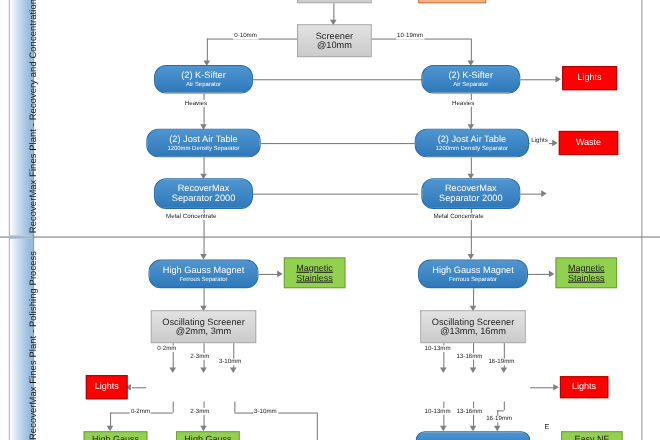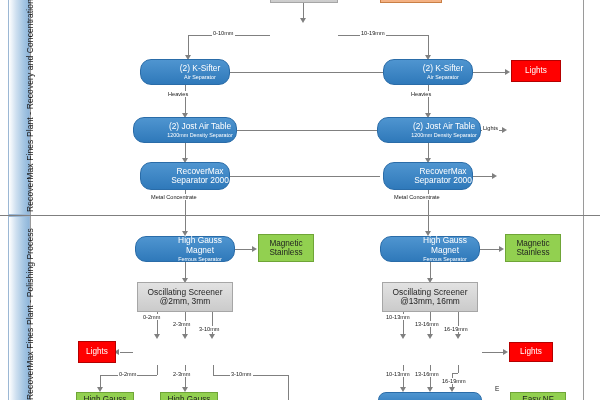--- a/index.html
+++ b/index.html
@@ -45,21 +45,20 @@
   .node{position:absolute;box-sizing:border-box;display:flex;
         flex-direction:column;align-items:center;justify-content:center;
         text-align:center;line-height:1.12;}
 
   .n-blue{
     background:#3d85c6;
     background:linear-gradient(to bottom,#4f95d0 0%,#2f79ba 100%);
     border:1px solid #2a6ca8;
     border-radius:11px;
     color:#ffffff;
-    padding-left:30px;
   }
   .n-blue .t1{font-size:8.4px;}
   .n-blue .t2{font-size:5.4px;margin-top:.5px;}
 
   .n-gray{
     background:#d4d4d4;
     background:linear-gradient(to bottom,#e2e2e2 0%,#cbcbcb 100%);
     border:1px solid #a6a6a6;
     color:#1f1f1f;
   }
@@ -69,20 +68,21 @@
     background:#ff0000;
     border:1px solid #b40000;
     color:#ffffff;
   }
   .n-red .t1{font-size:8.2px;}
 
   .n-green{
     background:#92d050;
     border:1px solid #6fa537;
     color:#1f1f1f;
+    text-decoration:underline;
   }
   .n-green .t1{font-size:8.2px;}
 
   .n-orange{
     background:#f4b183;
     border:1px solid #c97f45;
     color:#1f1f1f;
   }
   .n-orange .t1{font-size:8.2px;}
 
@@ -125,20 +125,24 @@
   <div class="node n-gray" style="left:270px;top:-14px;width:68px;height:17px;">
     <span class="t1"></span>
   </div>
   <div class="node n-orange" style="left:380px;top:-14px;width:62px;height:17px;">
     <span class="t1"></span>
   </div>
 
   <div class="ln lnv" style="left:303px;top:3px;height:16px;"></div>
   <div class="arrow ar-down" style="left:299.5px;top:18px;"></div>
 
+  <div class="node n-gray" style="left:270px;top:22px;width:68px;height:30px;">
+    <span class="t1">Screener</span>
+    <span class="t1">@10mm</span>
+  </div>
 
   <div class="ln lnh" style="left:188px;top:35px;width:82px;"></div>
   <div class="ln lnv" style="left:188px;top:35px;height:21px;"></div>
   <div class="arrow ar-down" style="left:184.5px;top:55px;"></div>
   <div class="elabel" style="left:212px;top:30px;">0-10mm</div>
 
   <div class="ln lnh" style="left:338px;top:35px;width:90px;"></div>
   <div class="ln lnv" style="left:428px;top:35px;height:21px;"></div>
   <div class="arrow ar-down" style="left:424.5px;top:55px;"></div>
   <div class="elabel" style="left:360px;top:30px;">10-19mm</div>
@@ -189,20 +193,23 @@
   <div class="elabel" style="left:410px;top:91px;">Heavies</div>
 
   <div class="node n-blue" style="left:377px;top:117px;width:104px;height:26px;">
     <span class="t1">(2) Jost Air Table</span>
     <span class="t2">1200mm Density Separator</span>
   </div>
   <div class="ln lnh" style="left:481px;top:130px;width:22px;"></div>
   <div class="arrow ar-right" style="left:502px;top:126.5px;"></div>
   <div class="elabel" style="left:482px;top:125px;">Lights</div>
 
+  <div class="node n-red" style="left:508px;top:119px;width:54px;height:22px;">
+    <span class="t1">Waste</span>
+  </div>
 
   <div class="ln lnv" style="left:428px;top:143px;height:17px;"></div>
   <div class="arrow ar-down" style="left:424.5px;top:158px;"></div>
 
   <div class="node n-blue" style="left:383px;top:162px;width:90px;height:28px;">
     <span class="t1">RecoverMax</span>
     <span class="t1">Separator 2000</span>
   </div>
   <div class="ln lnh" style="left:473px;top:176px;width:20px;"></div>
   <div class="arrow ar-right" style="left:492px;top:172.5px;"></div>

